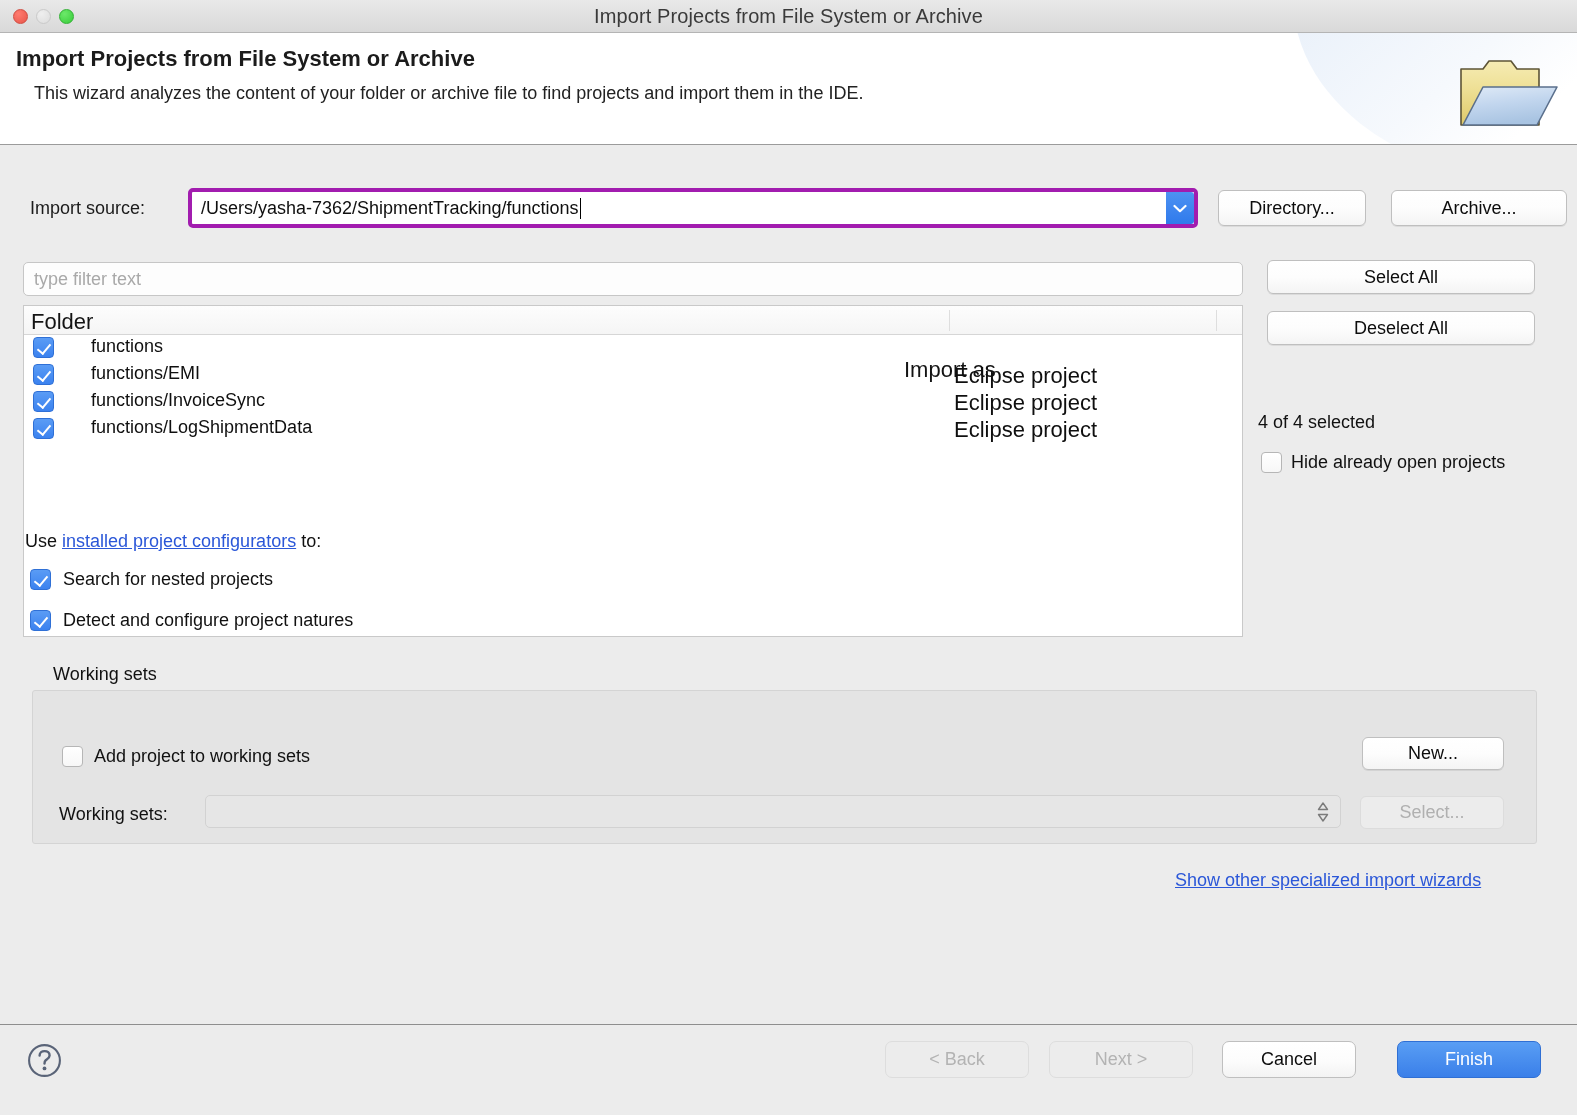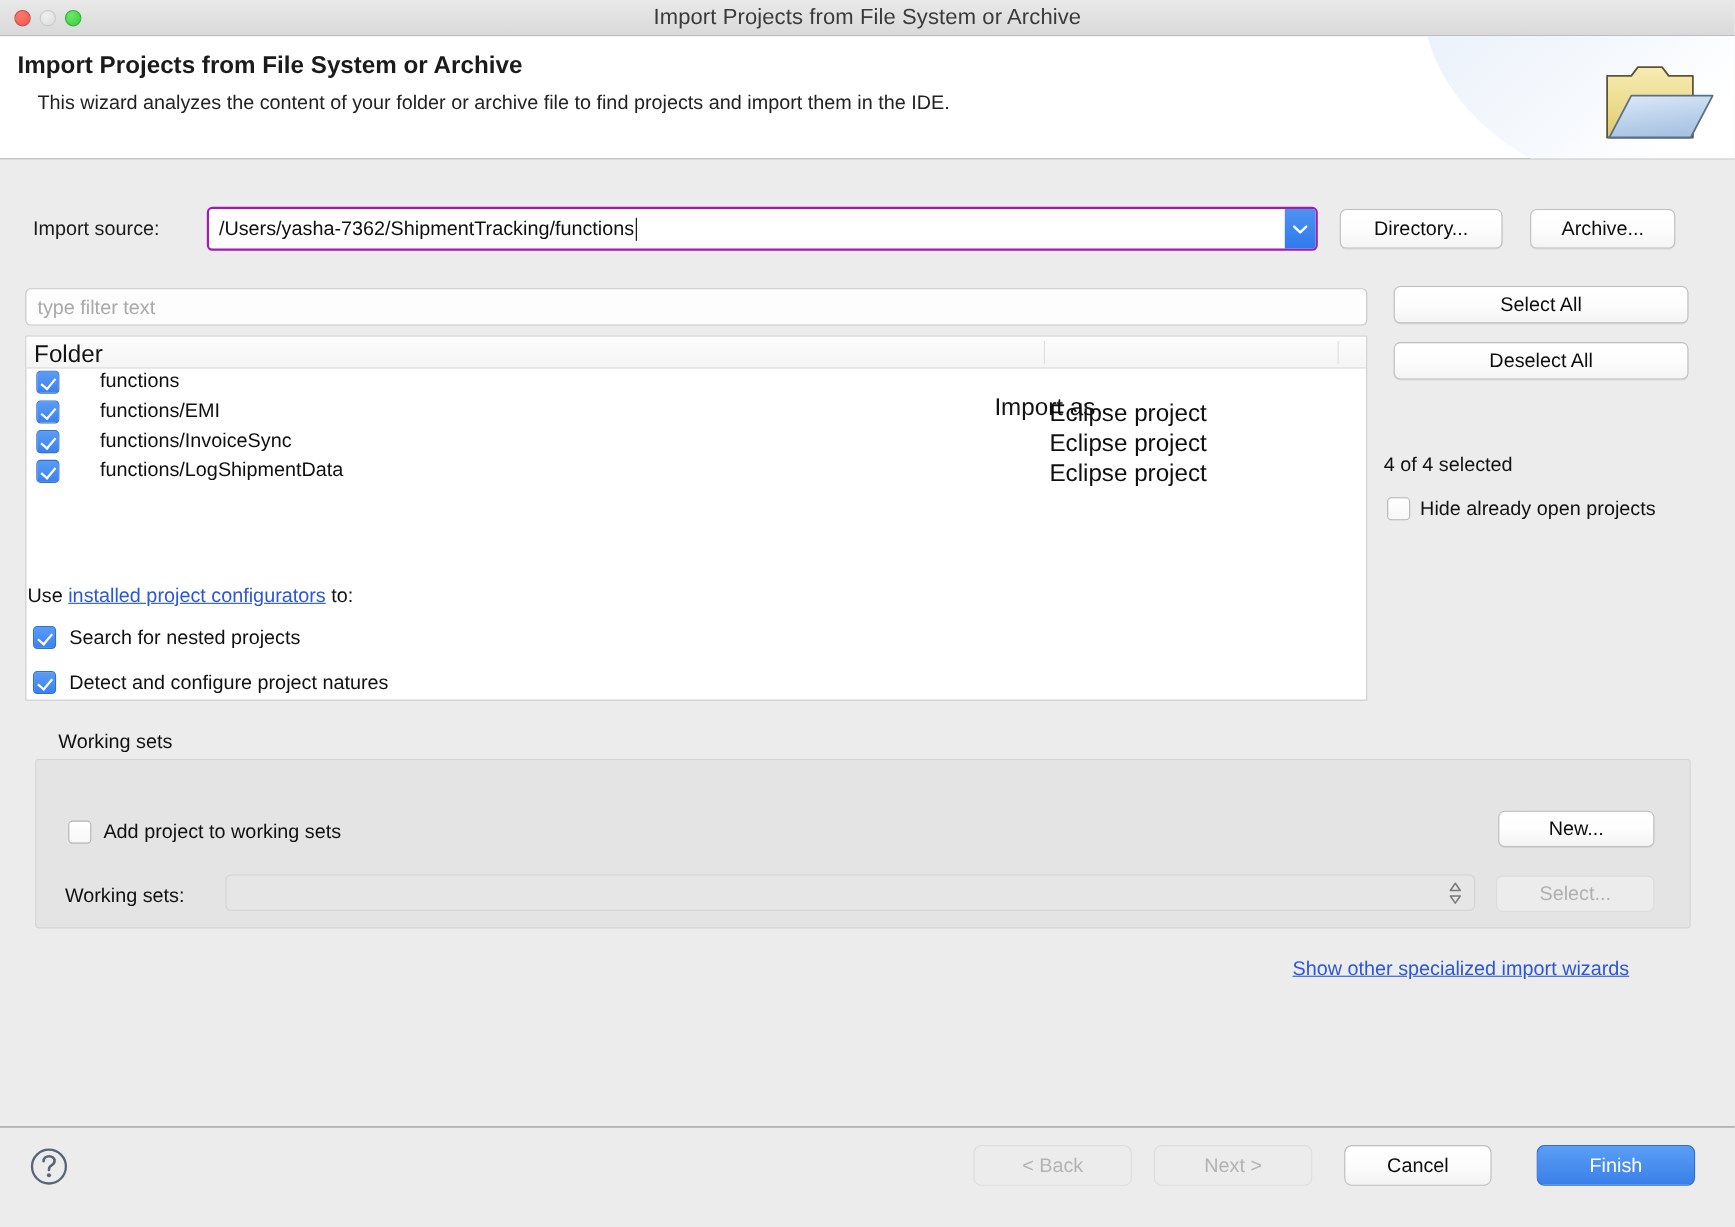--- a/index.html
+++ b/index.html
@@ -108,21 +108,21 @@
   #src-label {
     position: absolute;
     left: 30px; top: 10px;
     font-size: 18px;
     color: #1b1b1b;
   }
   #combo-wrap {
     position: absolute;
     left: 188px; top: 0px;
     width: 1010px; height: 40px;
-    border: 2px solid #a21caf;
+    border: 4px solid #a21caf;
     border-radius: 5px;
     background: #fff;
     display: flex;
     align-items: stretch;
   }
   #combo-text {
     flex: 1 1 auto;
     display: flex;
     align-items: center;
     padding: 0 6px 0 9px;
@@ -158,21 +158,21 @@
     font-family: "Liberation Sans", sans-serif;
     font-size: 18px;
     color: #0d0d0d;
     text-align: center;
     cursor: default;
     padding: 0;
   }
   .push-btn.disabled { color: #b0b0b0; background: #ececec; border-color: #dcdcdc; box-shadow: none; }
 
   #btn-directory { left: 1218px; top: 2px;  width: 148px; height: 36px; }
-  #btn-archive   { left: 1391px; top: 2px;  width: 132px; height: 36px; }
+  #btn-archive   { left: 1391px; top: 2px;  width: 176px; height: 36px; }
 
   
   #filter-input {
     position: absolute;
     left: 23px; top: 117px;
     width: 1220px; height: 34px;
     border: 1px solid #c6c6c6;
     border-radius: 5px;
     background: #fdfdfd;
     font-family: "Liberation Sans", sans-serif;

